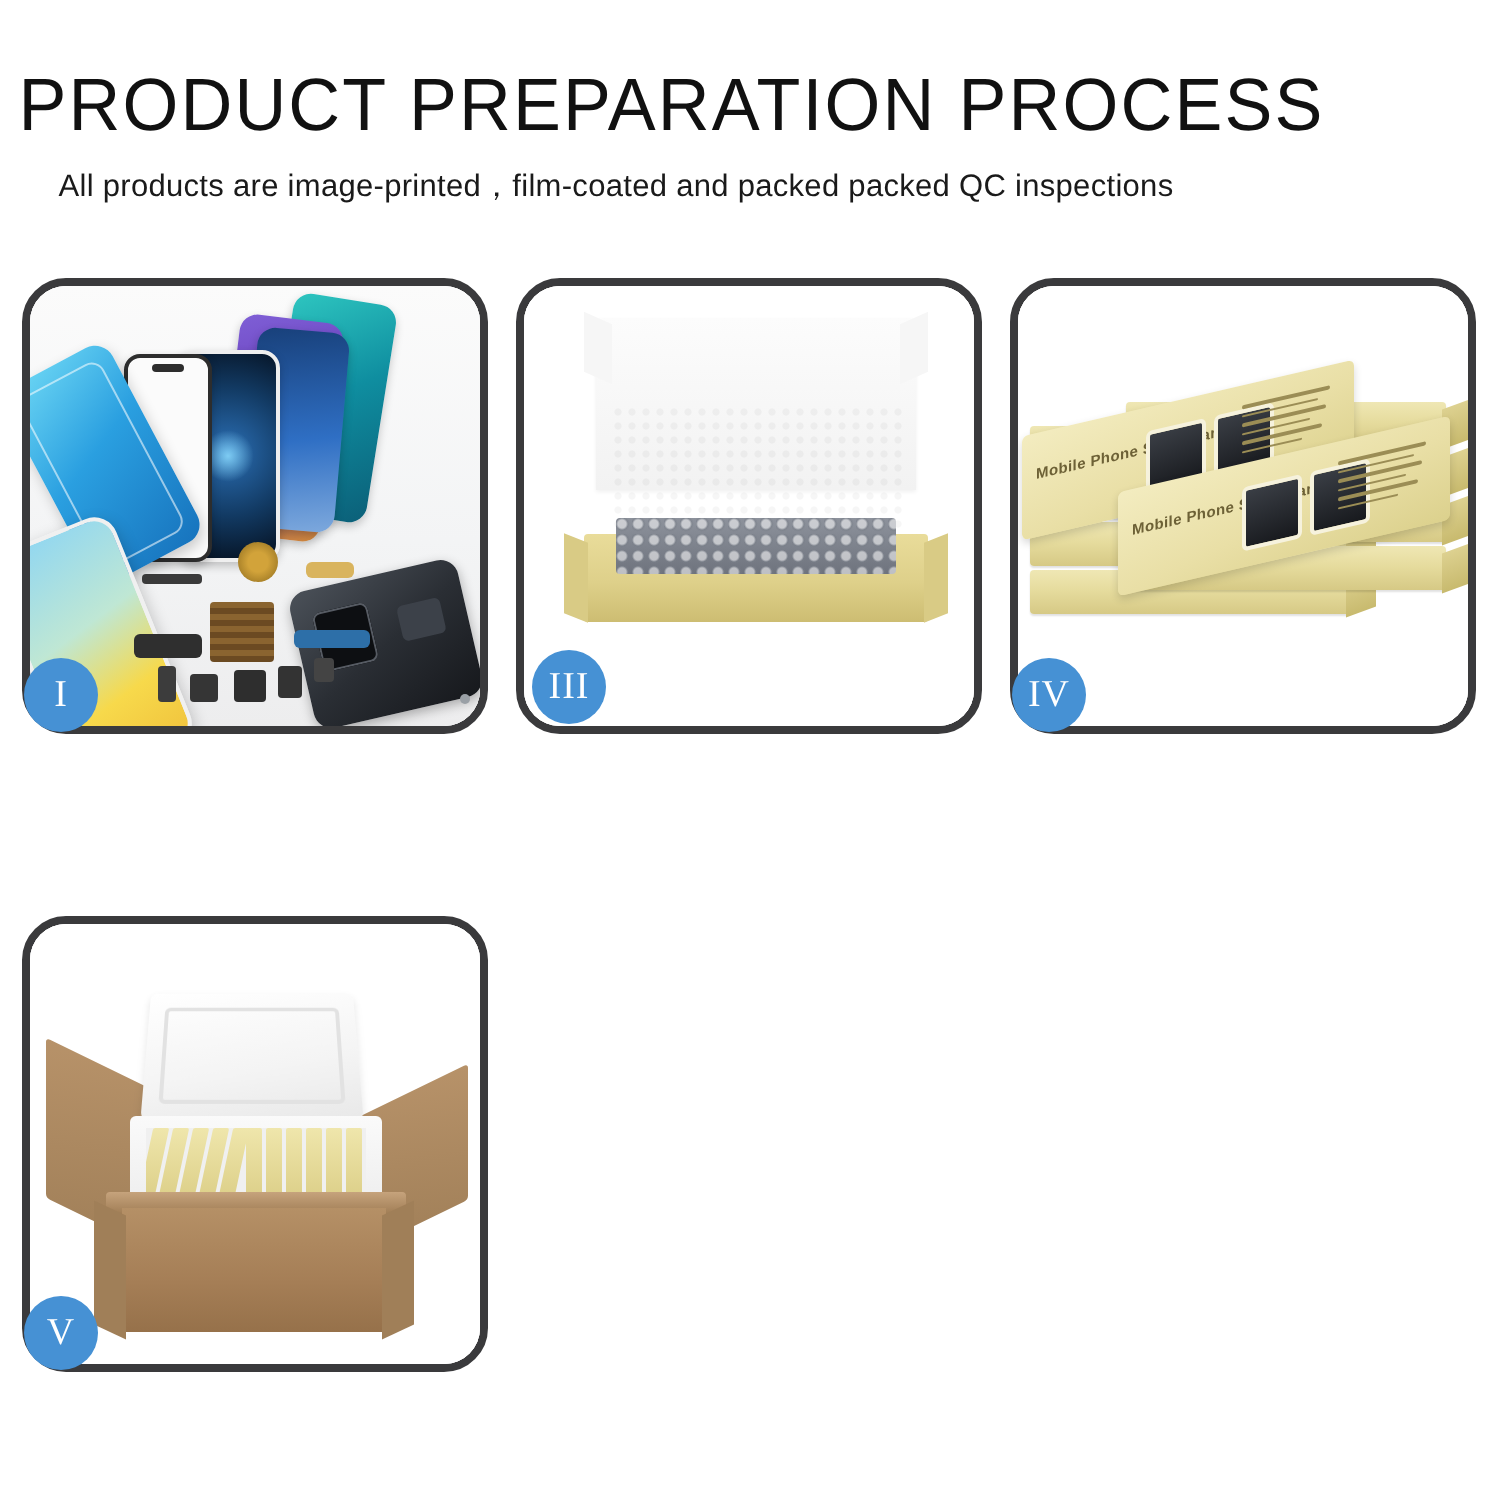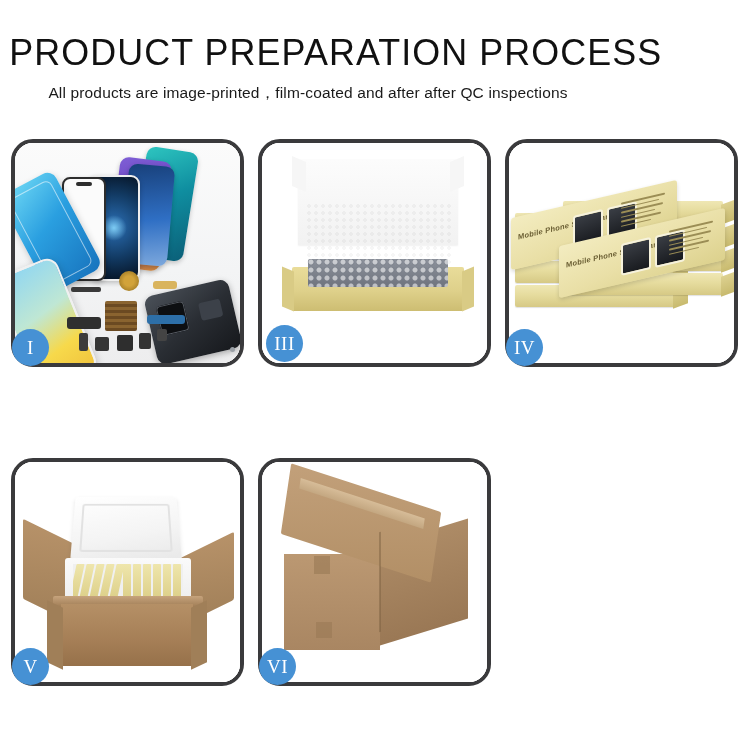--- a/index.html
+++ b/index.html
@@ -357,21 +357,21 @@
   .c6-tab2 { position:absolute; left:54px; top:160px; width:16px; height:16px;
     background:rgba(150,118,82,.5); }
   .c6-seam { position:absolute; left:117px; top:70px; width:2px; height:100px;
     background:rgba(120,94,62,.45); transform:skewY(-17deg); }
 </style>
 </head>
 <body>
 
 <div class="header">
   <div class="page-title">PRODUCT PREPARATION PROCESS</div>
-  <div class="page-subtitle">All products are image-printed，film-coated and after after QC inspections</div>
+  <div class="page-subtitle">All products are image-printed，film-coated and packed packed QC inspections</div>
 </div>
 
 <div class="grid">
 
   <div class="panel p1">
     <div class="panel-inner">
       <div class="stage">
         <div class="bg"></div>
         <div class="phone-fan">
           <div class="ph ph-teal"></div>
@@ -490,29 +490,14 @@
             </div>
           </div>
         </div>
         <div class="c5-rim"></div>
         <div class="c5-body"></div>
       </div>
     </div>
     <div class="badge">V</div>
   </div>
 
-  <div class="panel p6">
-    <div class="panel-inner">
-      <div class="stage">
-        <div class="bg"></div>
-        <div class="c6-side"></div>
-        <div class="c6-front"></div>
-        <div class="c6-top"></div>
-        <div class="c6-tape"></div>
-        <div class="c6-seam"></div>
-        <div class="c6-tab1"></div>
-        <div class="c6-tab2"></div>
-      </div>
-    </div>
-    <div class="badge">VI</div>
-  </div>
 
 </div>
 
 </body></html>

